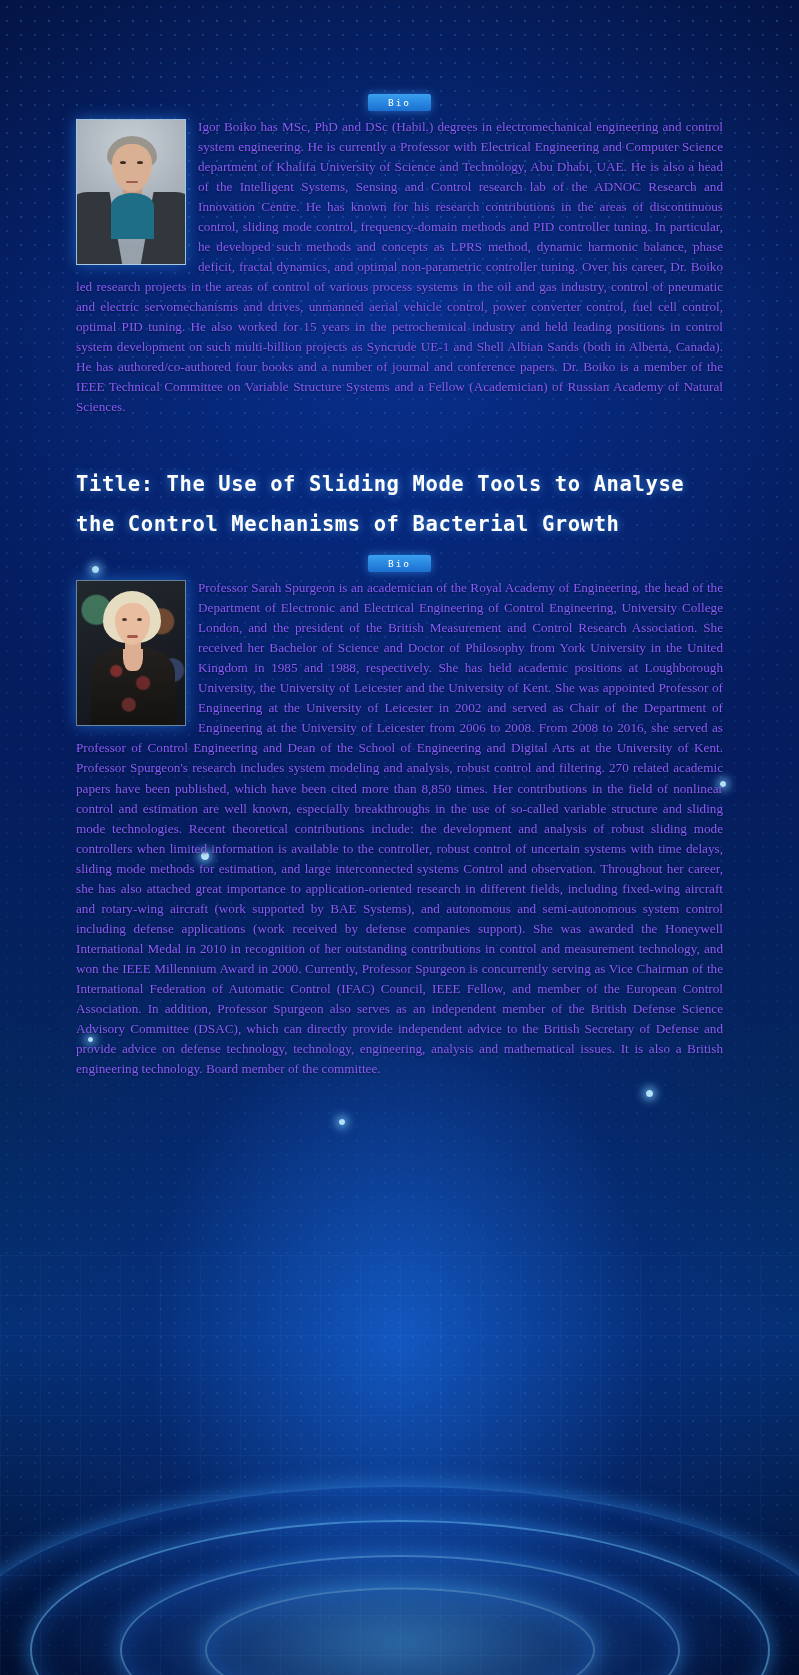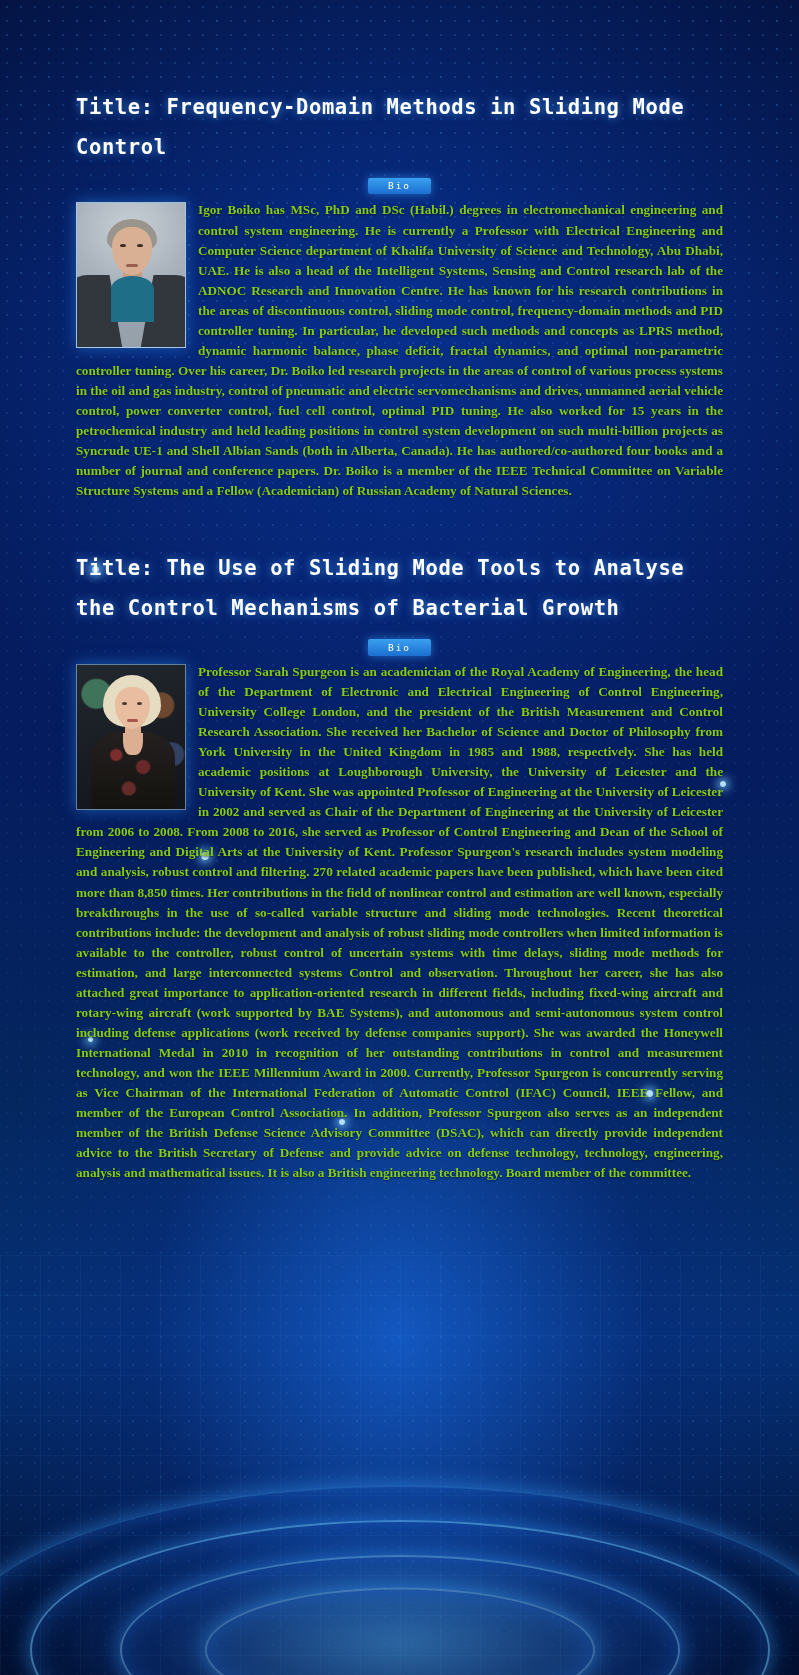--- a/index.html
+++ b/index.html
@@ -118,26 +118,25 @@
     background: linear-gradient(180deg, #3aa0f0 0%, #1b6fd0 100%);
     color: #ffffff;
     font-family: "DejaVu Sans Mono", monospace;
     font-size: 9.5px;
     letter-spacing: 2px;
     padding: 2.5px 20px 3px 20px;
     border-radius: 2px;
     box-shadow: 0 0 10px rgba(60,160,255,0.6);
   }
   .bio-body {
-    color: #84cc16;
+    color: #8b5cf6;
     font-size: 13.2px;
     line-height: 1.52;
     text-align: justify;
     text-shadow: 0 1px 2px rgba(0,0,20,0.6);
-    font-weight: bold;
   }
   .portrait {
     float: left;
     margin: 2px 12px 2px 0;
     width: 110px;
     height: 146px;
     border: 1px solid rgba(170,215,255,0.55);
     box-shadow: 0 0 14px rgba(40,130,230,0.6);
     overflow: hidden;
     position: relative;
@@ -281,21 +280,20 @@
 <div class="spark" style="left:92px;  top:566px;  width:7px;  height:7px;"></div>
 <div class="spark" style="left:720px; top:781px;  width:6px;  height:6px;"></div>
 <div class="spark" style="left:201px; top:852px;  width:8px;  height:8px;"></div>
 <div class="spark" style="left:646px; top:1090px; width:7px;  height:7px;"></div>
 <div class="spark" style="left:339px; top:1119px; width:6px;  height:6px;"></div>
 <div class="spark" style="left:88px;  top:1037px; width:5px;  height:5px;"></div>
 
 <div class="content">
 
   <section class="talk">
-    <h1 class="talk-title">Title: Frequency-Domain Methods in Sliding Mode Control</h1>
 
     <div class="bio-badge-row">
       <span class="bio-badge">Bio</span>
     </div>
 
     <div class="bio-body">
       <div class="portrait p1">
         <div class="hair"></div>
         <div class="jacket-l"></div>
         <div class="jacket-r"></div>

